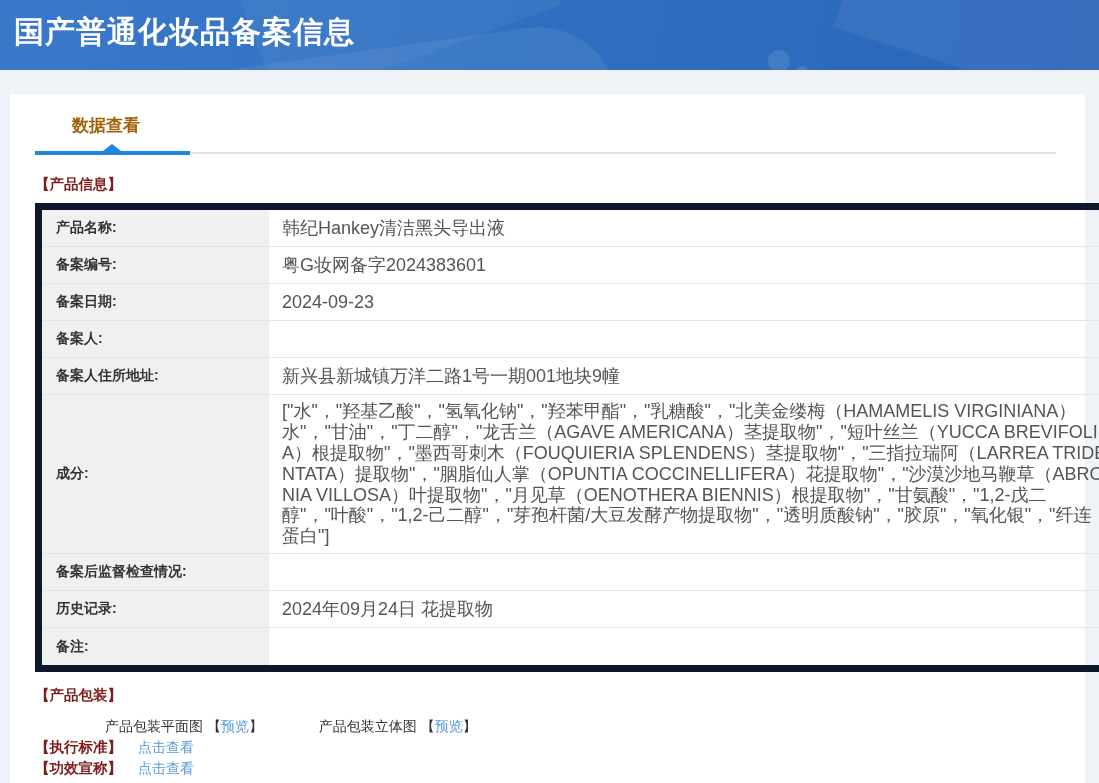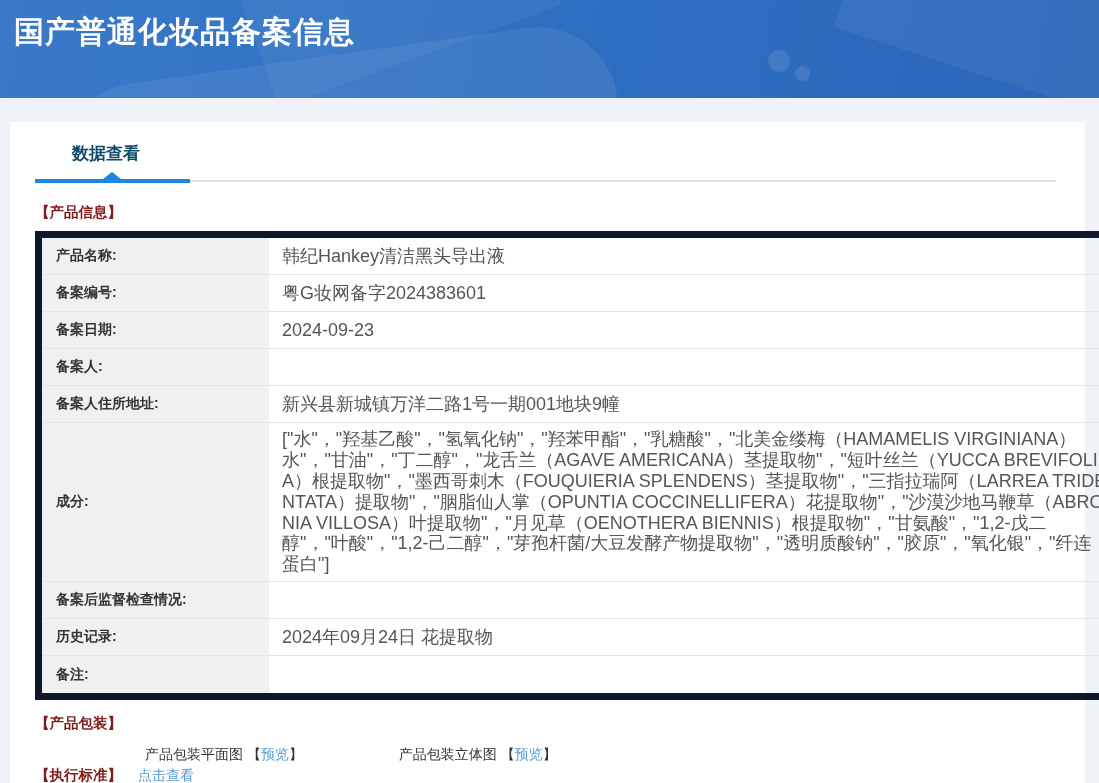--- a/index.html
+++ b/index.html
@@ -5,21 +5,21 @@
   * { margin: 0; padding: 0; box-sizing: border-box; }
   html, body {
     width: 1099px; height: 783px;
     font-family: "Liberation Sans", "DejaVu Sans", sans-serif;
     background: #eff2f6;
     overflow: hidden;
   }
   
   .header {
     position: relative;
-    width: 1099px; height: 98px;
+    width: 1099px; height: 70px;
     background: linear-gradient(100deg, #3a79ca 0%, #2f70c2 45%, #2b66b9 100%);
     overflow: hidden;
   }
   .header .deco1 {
     position: absolute; left: 60px; top: 55px;
     width: 560px; height: 160px;
     background: rgba(255,255,255,0.07);
     border-radius: 80px;
     transform: rotate(-8deg);
   }
@@ -60,21 +60,21 @@
     margin: 24px 0 0 10px;
     min-height: 661px;
     background: #ffffff;
     padding: 20px 25px 30px 25px;
   }
   
   .tab-bar { position: relative; }
   .tab {
     display: inline-block;
     margin-left: 37px;
-    color: #0c4a6e;
+    color: #a16207;
     font-size: 17px;
     font-weight: bold;
     padding-bottom: 14px;
     cursor: pointer;
   }
   .tab-line {
     position: relative;
     width: 1021px;
     height: 4px;
   }
@@ -137,21 +137,21 @@
   }
   
   .pack-row {
     margin-top: 13px;
     padding-left: 70px;
     font-size: 14px;
     color: #333333;
   }
   .pack-group { display: inline-block; }
   .pack-group + .pack-group { margin-left: 52px; }
-  .pack-label { color: #333333; margin-left: 40px; }
+  .pack-label { color: #333333; }
   .bracket { color: #333333; font-weight: normal; }
   a.link {
     color: #569bd8;
     text-decoration: none;
     cursor: pointer;
     font-size: 14px;
   }
   .inline-row {
     margin-top: 2px;
     display: flex;

